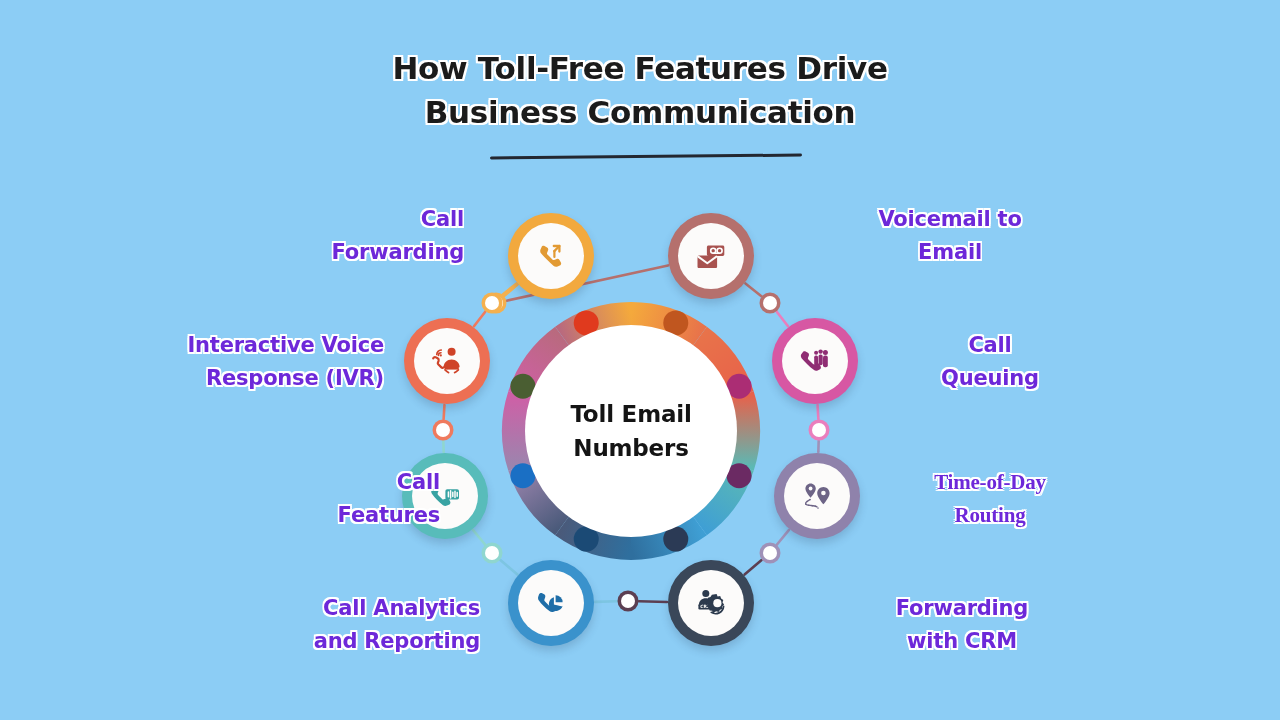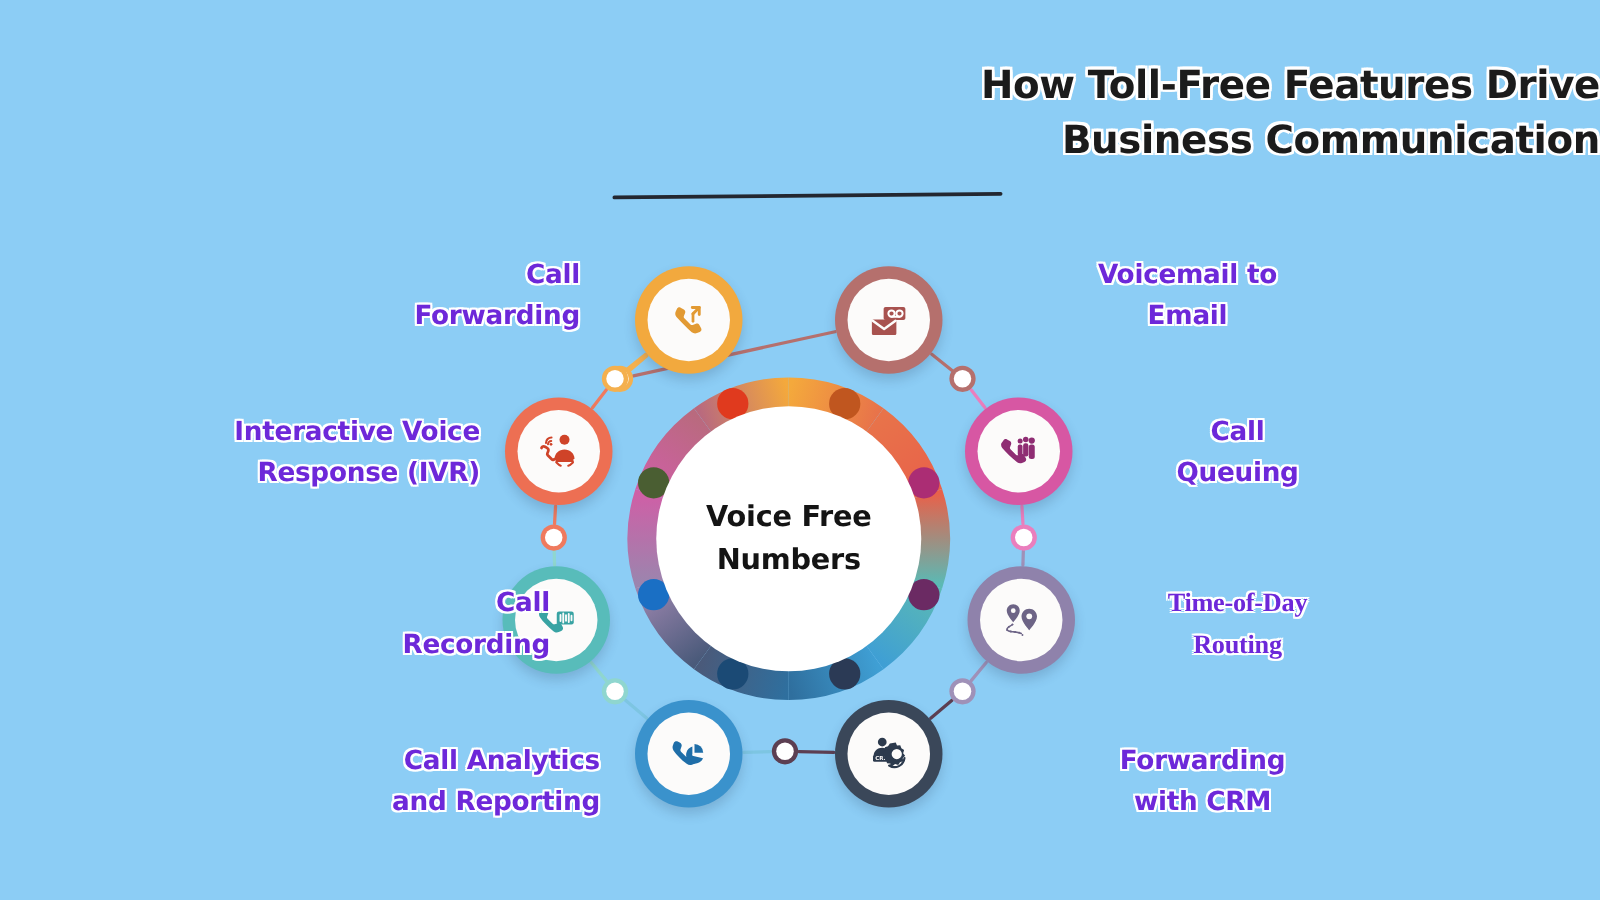--- a/index.html
+++ b/index.html
@@ -19,21 +19,21 @@
     background: #8ccdf5;
     overflow: hidden;
   }
 
   
   #title-block {
     position: absolute;
     left: 0;
     top: 46px;
     width: 1280px;
-    text-align: right;
+    text-align: center;
   }
   .title-line {
     font-family: "DejaVu Sans", sans-serif;
     font-size: 31px;
     font-weight: bold;
     color: #1b1b1b;
     letter-spacing: -0.3px;
     line-height: 44px;
     text-shadow:
       -2px -2px 0 #ffffff,  2px -2px 0 #ffffff,
@@ -243,21 +243,21 @@
           <circle cx="242.09390530382055" cy="89.2260384132845" r="12.5" fill="#ab2d74"></circle>
           <circle cx="242.09390530382055" cy="178.7739615867155" r="12.5" fill="#6b2a63"></circle>
           <circle cx="178.7739615867155" cy="242.09390530382055" r="12.5" fill="#2b3a55"></circle>
           <circle cx="89.2260384132845" cy="242.09390530382055" r="12.5" fill="#1b4a75"></circle>
           <circle cx="25.90609469617945" cy="178.77396158671553" r="12.5" fill="#1a6fc4"></circle>
           <circle cx="25.906094696179423" cy="89.22603841328456" r="12.5" fill="#4a5e32"></circle>
           <circle cx="89.22603841328453" cy="25.906094696179437" r="12.5" fill="#e03a1e"></circle>
         </svg>
       </div>
     <div id="hub-core" style="background: rgb(255, 255, 255);">
-      <div class="hub-line">Voice Free</div>
+      <div class="hub-line">Toll Email</div>
       <div class="hub-line">Numbers</div>
     </div>
   </div>
 
   <div id="nodes-layer">
       <div class="node" style="left: 508px; top: 213px; background: rgb(242, 169, 62);">
         <div class="node-inner">
           <svg width="32" height="32" viewBox="0 0 32 32">
             <path d="M6.5 7.2c.5-1.2 1.9-1.7 3-1.1l2.6 1.4c1 .6 1.4 1.8 1 2.8l-1 2.5c-.2.6-.1 1.3.4 1.8l4.9 4.9c.5.5 1.2.6 1.8.4l2.5-1c1-.4 2.2 0 2.8 1l1.4 2.6c.6 1.1.1 2.5-1.1 3l-2.2.9c-1.4.6-3 .3-4.2-.6C14.5 22.3 9.7 17.5 6.2 13.6c-1-1.2-1.3-2.8-.7-4.2z" fill="#e29a33"></path>
             <path d="M18.8 6.0h5.6v5.6" fill="none" stroke="#e29a33" stroke-width="2.3" stroke-linecap="round" stroke-linejoin="round"></path>
@@ -355,21 +355,21 @@
         <div class="node-inner">
           <svg width="32" height="32" viewBox="0 0 32 32">
             <path d="M3.2 8.0c.5-1.3 2.0-1.8 3.2-1.2l2.0 1.1c1.1.6 1.5 1.9 1.1 3.0l-.8 2.2c-.2.6-.1 1.3.4 1.8l4.0 4.0c.5.5 1.2.6 1.8.4l2.2-.8c1.1-.4 2.4 0 3.0 1.1l1.1 2.0c.6 1.2.1 2.7-1.2 3.2l-2.0.8c-1.4.6-3.1.3-4.3-.7C9.3 21.2 5.6 17.5 3.1 13.9c-.9-1.3-1.1-2.8-.6-4.2z" fill="#38a3a3"></path>
             <rect x="16.4" y="9.2" width="13.6" height="10.4" rx="1.8" fill="#38a3a3"></rect>
             <path d="M19.4 12.0v4.8M21.6 10.8v7.2M23.8 12.2v4.4M26.0 11.2v6.4M28.2 12.6v3.6" stroke="#fcfbfa" stroke-width="1.5" stroke-linecap="round"></path>
           </svg>
         </div>
       </div>
       <div class="label right-al" style="left: 140px; top: 466px; width: 300px;">
         <div>Call</div>
-        <div>Recording</div>
+        <div>Features</div>
       </div>
       <div class="node" style="left: 404px; top: 318px; background: rgb(237, 111, 83);">
         <div class="node-inner">
           <svg width="34" height="34" viewBox="0 0 34 34">
             <circle cx="21.6" cy="7.8" r="4.0" fill="#cf4328"></circle>
             <path d="M13.6 23.2c0-4.4 3.6-7.6 8.0-7.6s8.0 3.2 8.0 7.6z" fill="#cf4328"></path>
             <path d="M14.6 23.0h14.2v2.6H14.6z" fill="#cf4328"></path>
             <path d="M15.0 25.8c1.4 1.4 2.2 2.4 3.6 2.8M28.4 25.8c-1.4 1.4-2.3 2.4-3.8 2.8" stroke="#cf4328" stroke-width="1.7" stroke-linecap="round" fill="none"></path>
             <path d="M3.2 14.4c.4-1.1 1.7-1.6 2.8-1.0l1.6.9c.9.5 1.3 1.6 1.0 2.6l-.7 1.8c-.2.5-.1 1.1.3 1.5l3.2 3.2c.4.4 1.0.5 1.5.3l1.8-.7c1-.3 2.1 0 2.6 1.0" fill="none" stroke="#cf4328" stroke-width="2.2" stroke-linecap="round"></path>
             <path d="M6.8 10.4a4.4 4.4 0 0 1 4.4-4.4" fill="none" stroke="#cf4328" stroke-width="1.7" stroke-linecap="round"></path>

